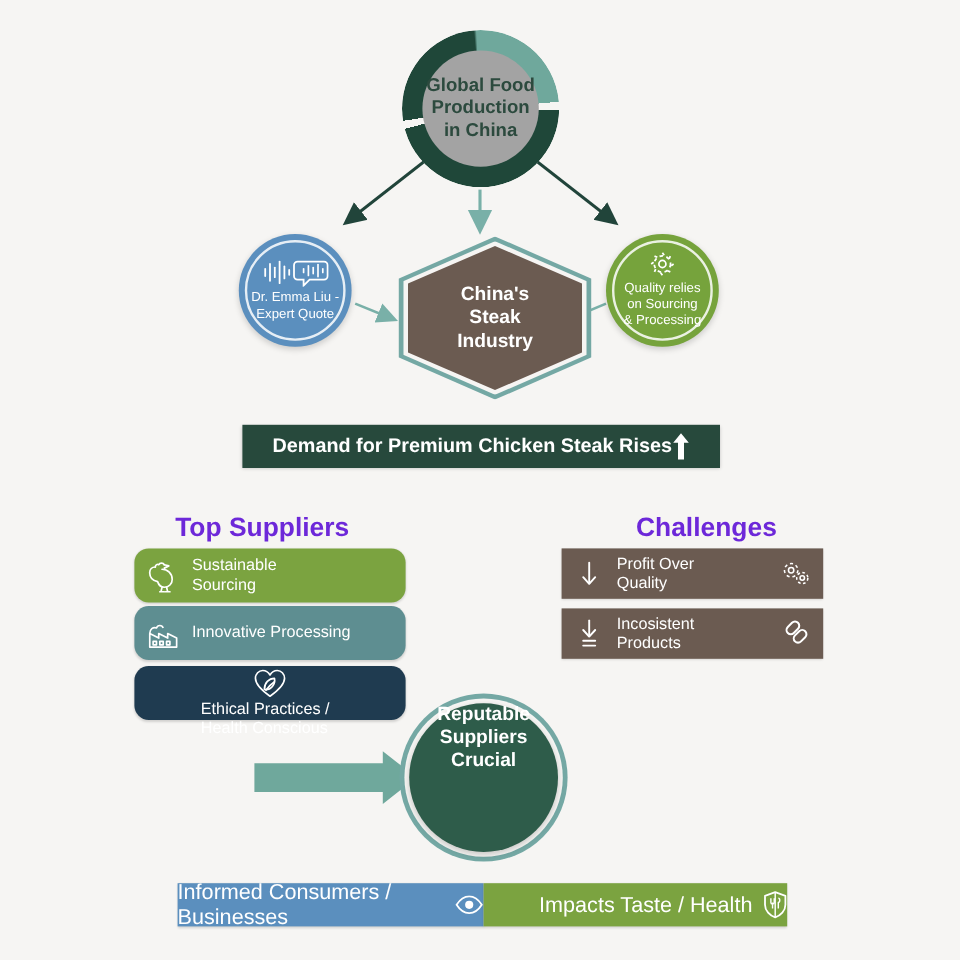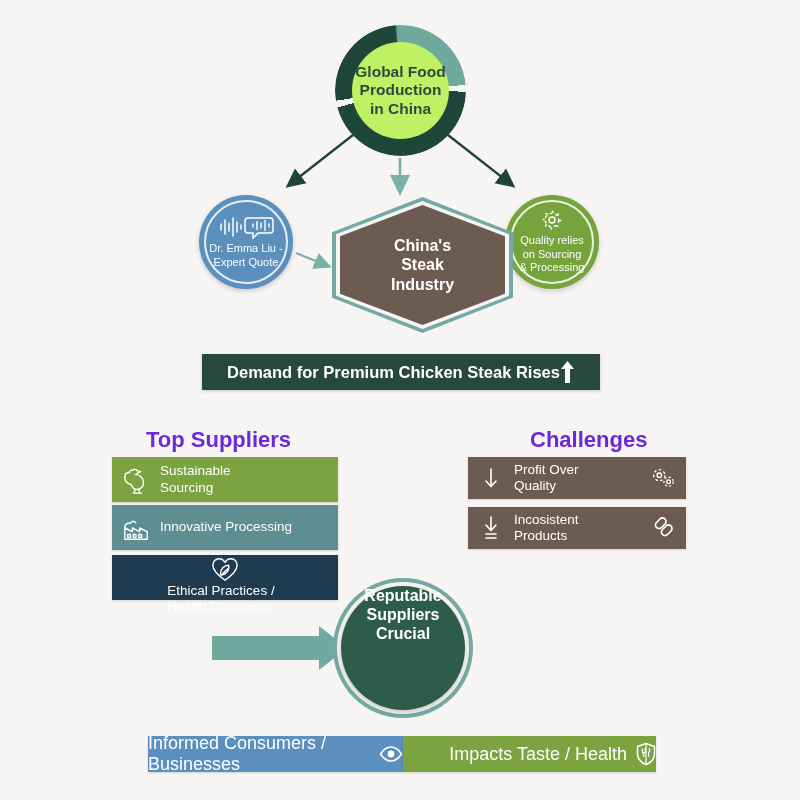--- a/index.html
+++ b/index.html
@@ -24,21 +24,21 @@
        #f6f5f3 160deg 166deg,
        #1f4739 166deg 260deg,
        #6fa89c 262deg 350deg,
        #f6f5f3 350deg 356deg,
        #1f4739 356deg 360deg);
     -webkit-mask:radial-gradient(circle, transparent 0 40px, #000 40px);
             mask:radial-gradient(circle, transparent 0 40px, #000 40px);
   }
   #top-donut .hole{
     position:absolute;left:17px;top:17px;width:97px;height:97px;
-    border-radius:50%;background:#bef264;
+    border-radius:50%;background:#a3a3a3;
     display:flex;align-items:center;justify-content:center;text-align:center;
   }
   #top-donut .hole span{
     color:#2c4a3e;font-weight:bold;font-size:15.5px;line-height:1.18;
   }
 
   
   .side-circle{
     width:94px;height:94px;border-radius:50%;
     display:flex;flex-direction:column;align-items:center;justify-content:center;
@@ -48,21 +48,21 @@
   .side-circle .ringline{
     position:absolute;left:5px;top:5px;right:5px;bottom:5px;
     border:2px solid rgba(255,255,255,.85);border-radius:50%;pointer-events:none;
   }
   .side-circle .label{font-size:11px;line-height:1.22;position:relative;z-index:2;padding:0 6px;}
   .side-circle .ic{position:relative;z-index:2;margin-bottom:3px;}
   #circle-expert{left:199px;top:195px;background:#5b8fbe;position:absolute;}
   #circle-quality{left:505px;top:195px;background:#76a33c;position:absolute;}
 
   
-  #hex-wrap{left:332px;top:197px;width:161px;height:136px;padding-left:20px;}
+  #hex-wrap{left:332px;top:197px;width:161px;height:136px;}
   .hex{
     position:absolute;inset:0;
     clip-path:polygon(50% 0%,100% 26%,100% 74%,50% 100%,0% 74%,0% 26%);
   }
   .hex.outer{background:#74a8a4;}
   .hex.mid{left:4px;top:4px;right:4px;bottom:4px;background:#f6f5f3;}
   .hex.inner{left:8px;top:8px;right:8px;bottom:8px;background:#6b5b51;
      display:flex;align-items:center;justify-content:center;text-align:center;}
   .hex.inner span{color:#fff;font-weight:bold;font-size:16px;line-height:1.2;}
 
@@ -77,20 +77,21 @@
   
   .section-head{color:#6d28d9;font-weight:bold;font-size:22px;}
   #head-suppliers{left:146px;top:427px;}
   #head-challenges{left:530px;top:427px;}
 
   
   .sup-bar{
     width:226px;height:45px;display:flex;align-items:center;
     color:#fff;font-size:13.5px;line-height:1.2;
     box-shadow:0 1px 2px rgba(0,0,0,.15);
+    border-radius:12px;
   }
   .sup-bar .ic{width:48px;display:flex;align-items:center;justify-content:center;flex:none;}
   .sup-bar .tx{flex:1;padding-right:8px;}
   #sup0{left:112px;top:457px;background:#7ba340;}
   #sup1{left:112px;top:505px;background:#5e8e91;}
   #sup2{left:112px;top:555px;background:#1f3b50;flex-direction:column;}
 
   
   .chal-bar{
     width:218px;height:42px;display:flex;align-items:center;

